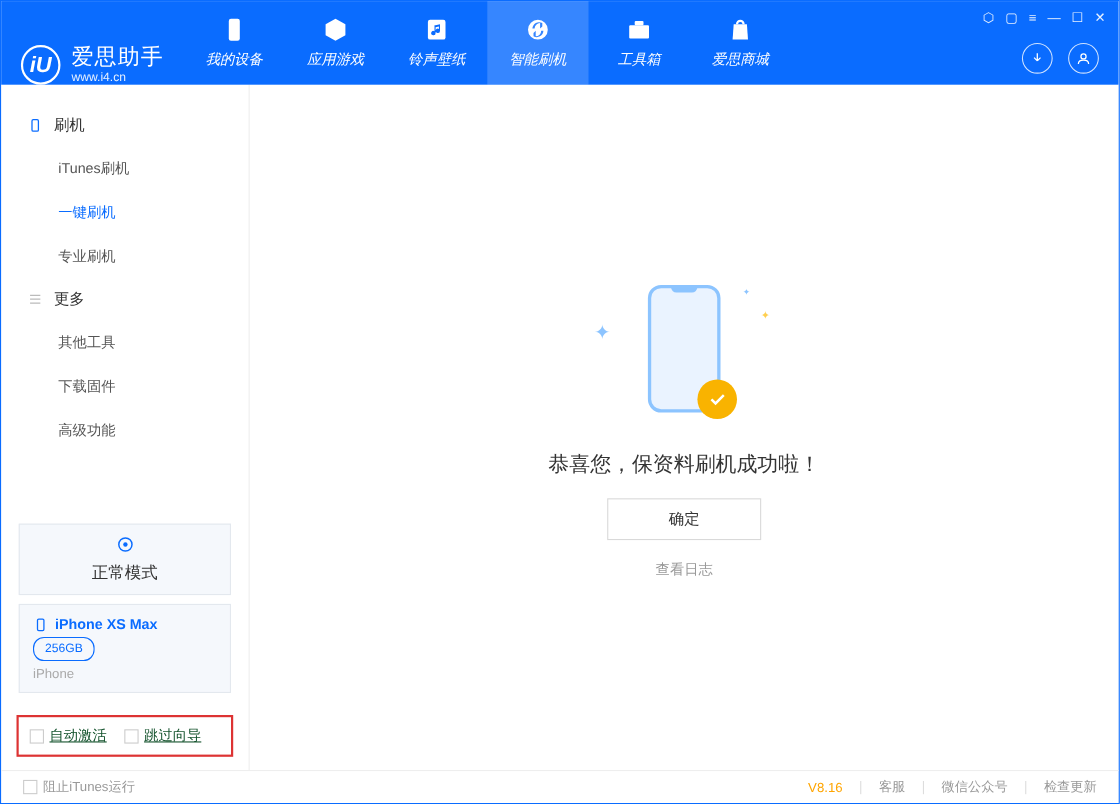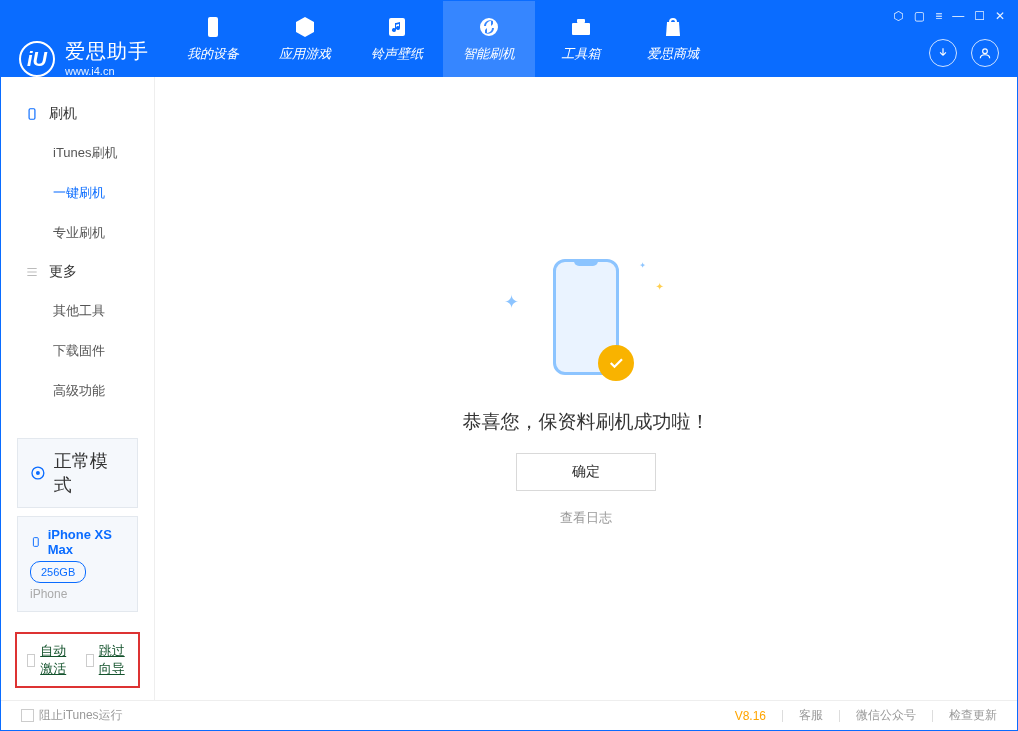--- a/index.html
+++ b/index.html
@@ -19,27 +19,27 @@
 .nav-tab svg { width: 24px; height: 24px; fill: #fff; }
 
 .header-right { position: absolute; right: 12px; top: 8px; display: flex; gap: 10px; align-items: center; font-size: 12px; color: rgba(255,255,255,0.9); }
 .header-right .win-btn { cursor: pointer; }
 .header-bottom-right { position: absolute; right: 18px; bottom: 10px; display: flex; gap: 14px; }
 .circle-btn { width: 28px; height: 28px; border: 1.5px solid rgba(255,255,255,0.8); border-radius: 50%; display: flex; align-items: center; justify-content: center; cursor: pointer; }
 .circle-btn svg { width: 14px; height: 14px; stroke: #fff; fill: none; stroke-width: 2; }
 
 
 .body { display: flex; height: calc(100% - 76px - 30px); }
-.sidebar { width: 154px; border-right: 1px solid #eee; display: flex; flex-direction: column; padding-top: 18px; }
+.sidebar { width: 226px; border-right: 1px solid #eee; display: flex; flex-direction: column; padding-top: 18px; }
 .side-section-title { font-size: 14px; color: #333; padding: 10px 24px; display: flex; align-items: center; gap: 10px; }
 .side-item { font-size: 13px; color: #555; padding: 11px 24px 11px 52px; cursor: pointer; }
 .side-item.active { color: #0a6cff; }
 .side-spacer { flex: 1; }
 
-.side-status-box { margin: 8px 16px; border: 1px solid #e3e8ee; background: #f5f8fc; padding: 10px 12px; font-size: 18px; color: #333; display: flex; align-items: center; gap: 8px; }
+.side-status-box { margin: 8px 16px; border: 1px solid #e3e8ee; background: #f5f8fc; padding: 10px 12px; font-size: 15px; color: #333; display: flex; align-items: center; gap: 8px; flex-direction: column; }
 .side-device-box { margin: 0 16px 12px 16px; border: 1px solid #e3e8ee; background: #f5f8fc; padding: 10px 12px; font-size: 13px; }
 .device-name { color: #0a6cff; font-weight: 600; display: flex; align-items: center; gap: 6px; }
 .device-badge { display: inline-block; margin-top: 4px; padding: 4px 10px; border: 1px solid #0a6cff; color: #0a6cff; border-radius: 10px; font-size: 11px; }
 .device-sub { color: #aaa; font-size: 12px; margin-top: 4px; }
 
 .sidebar-bottom { border: 2px solid #d33; margin: 8px 14px 12px 14px; padding: 8px 10px; display: flex; gap: 16px; font-size: 13px; color: #14532d; text-decoration: underline; }
 .chk { display: flex; align-items: center; gap: 5px; cursor: pointer; }
 .chk-box { width: 13px; height: 13px; border: 1px solid #ccc; background: #fff; }
 
 

